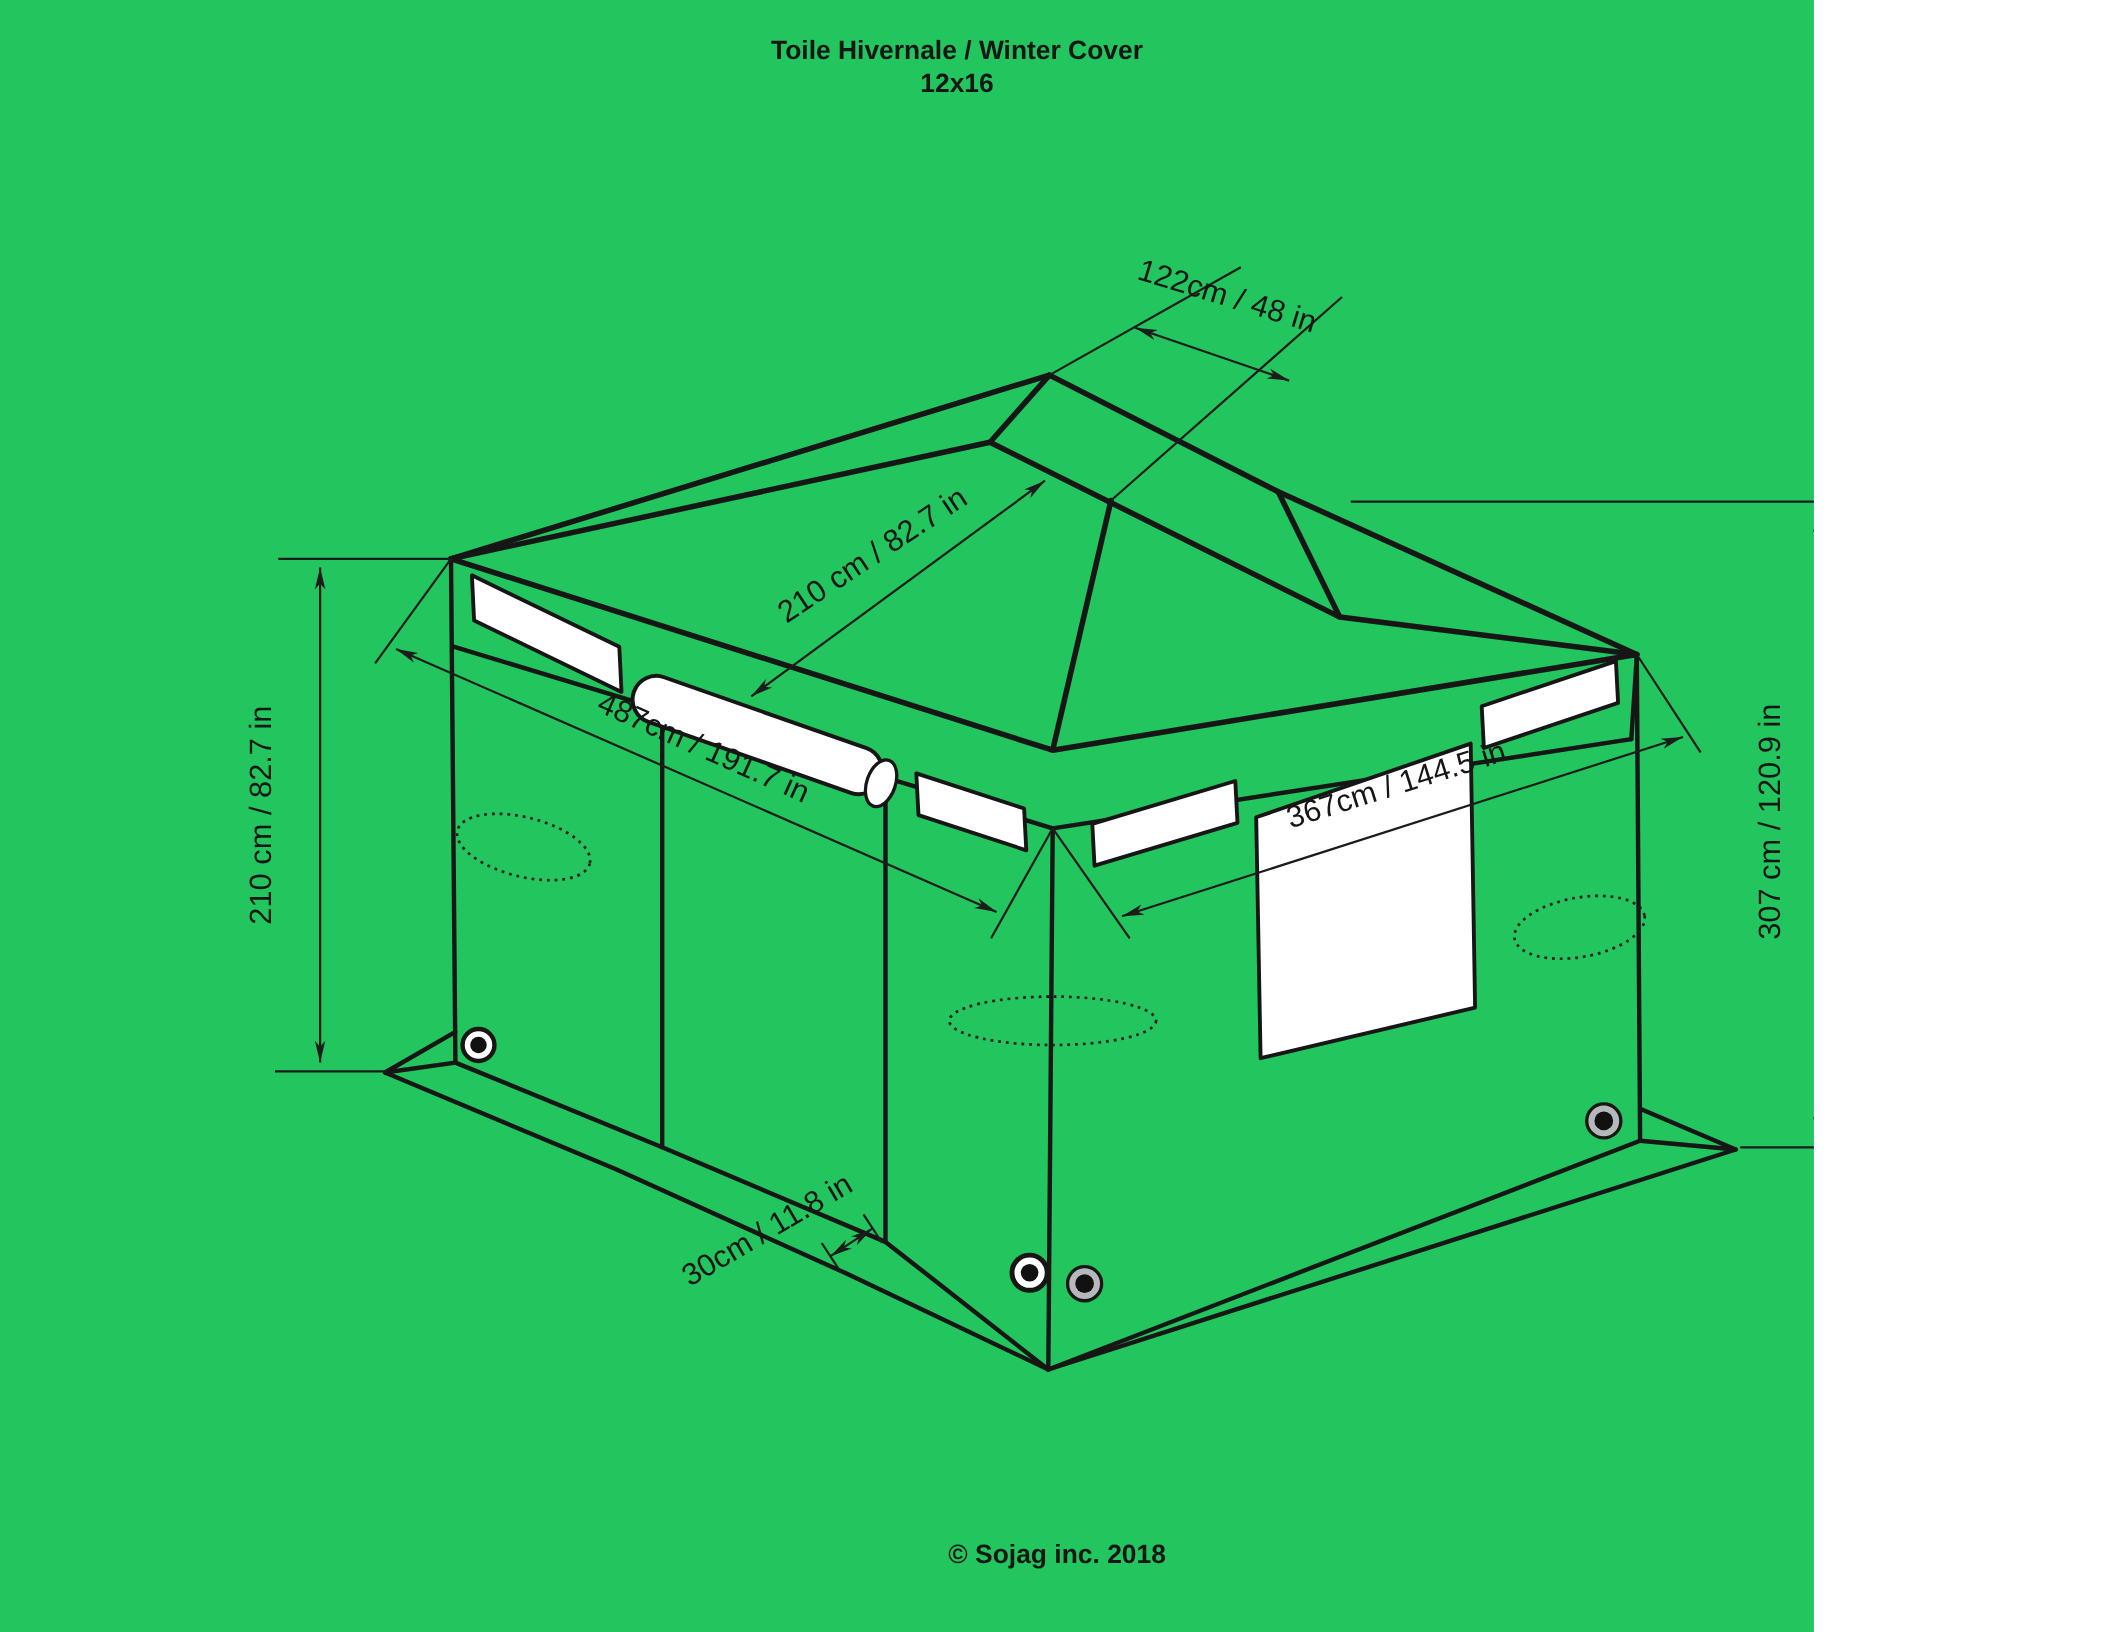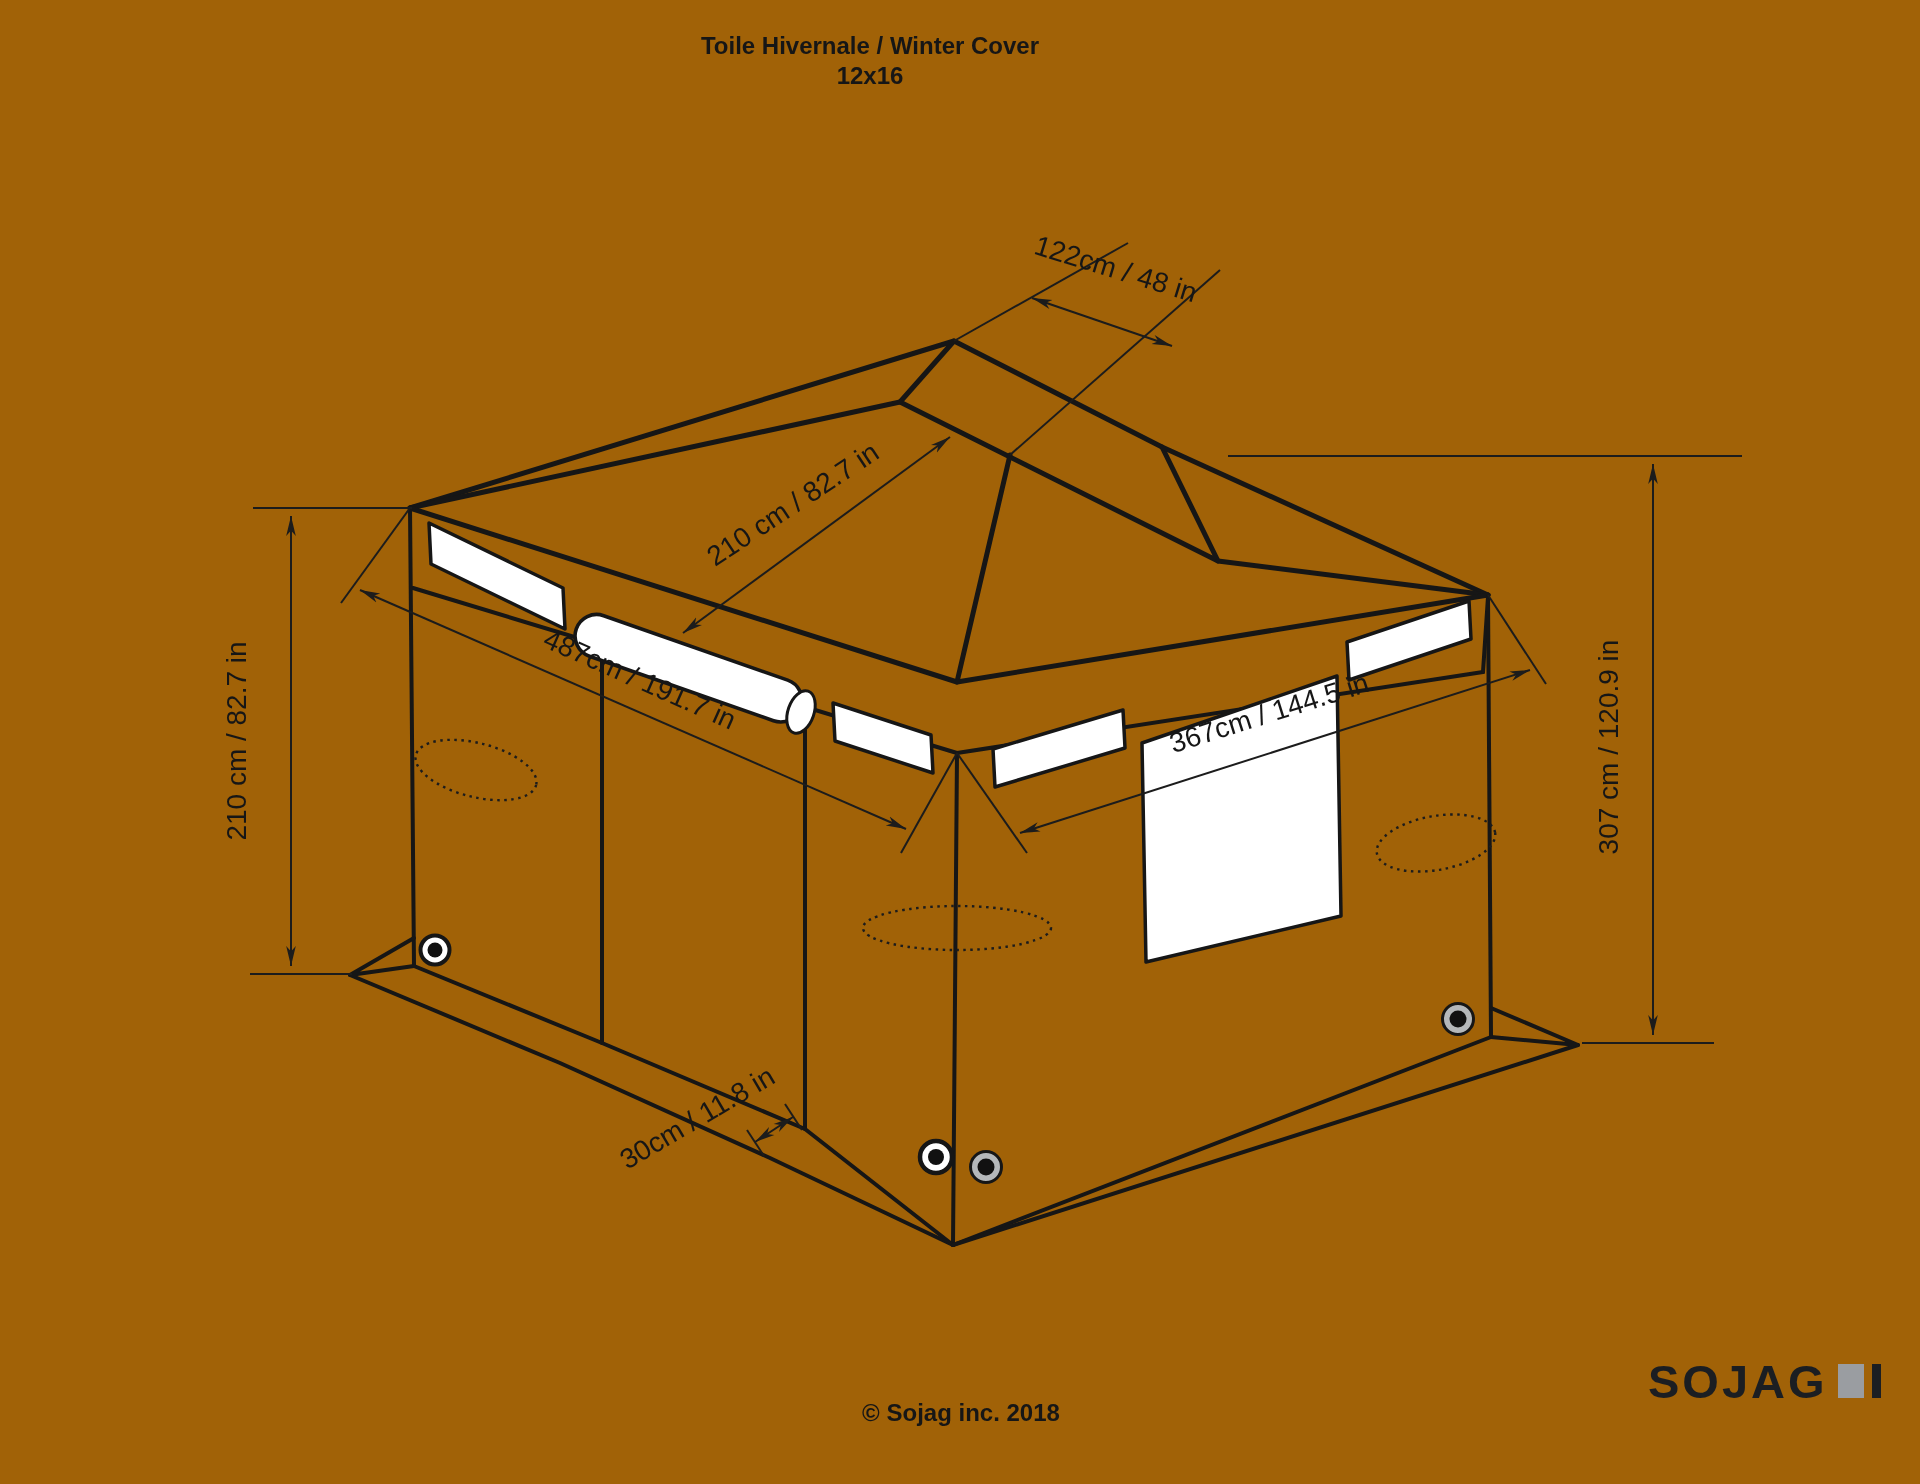--- a/index.html
+++ b/index.html
@@ -1,16 +1,16 @@
 <!DOCTYPE html>
 <html><head>
 <meta charset="utf-8">
 <style>
   html,body{margin:0;padding:0;background:#ffffff;}
-  #page{position:relative;width:1920px;height:1484px;background:#a16207;overflow:hidden;
+  #page{position:relative;width:1649px;height:1484px;background:#22c55e;overflow:hidden;
         font-family:"Liberation Sans","DejaVu Sans",sans-serif;}
   svg{position:absolute;left:0;top:0;}
   text{fill:#161616;}
   .title-text{font-weight:bold;font-size:24px;}
   .dim-text{font-size:28px;}
   .copy-text{font-weight:bold;font-size:24px;}
   .logo-text{font-weight:bold;font-size:47px;letter-spacing:3px;fill:#1b1e22;}
   .outline{fill:none;stroke:#161616;stroke-width:4;stroke-linejoin:round;stroke-linecap:round;}
   .outline-thick{fill:none;stroke:#161616;stroke-width:5;stroke-linejoin:round;stroke-linecap:round;}
   .panel{fill:#ffffff;stroke:#161616;stroke-width:3.5;stroke-linejoin:round;}

